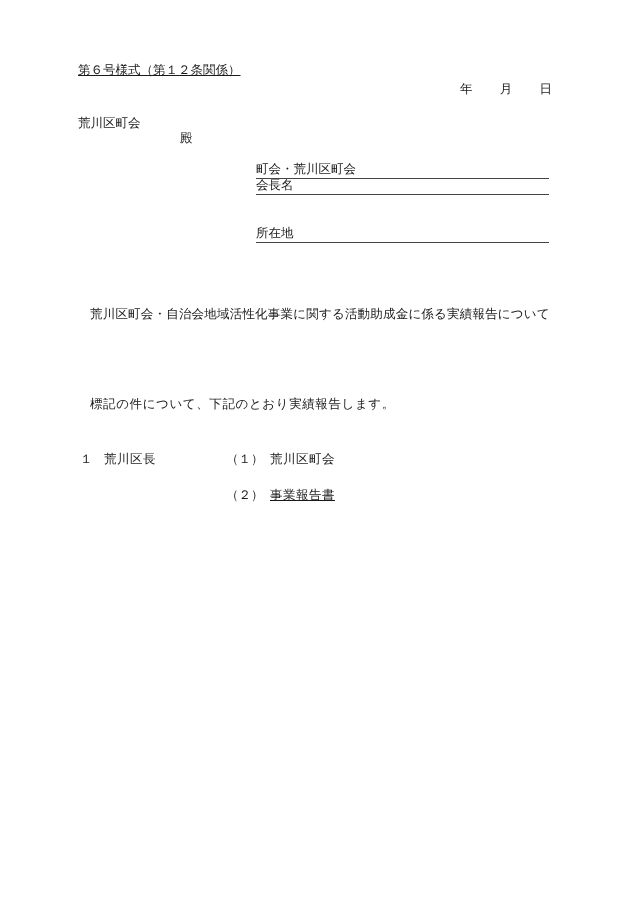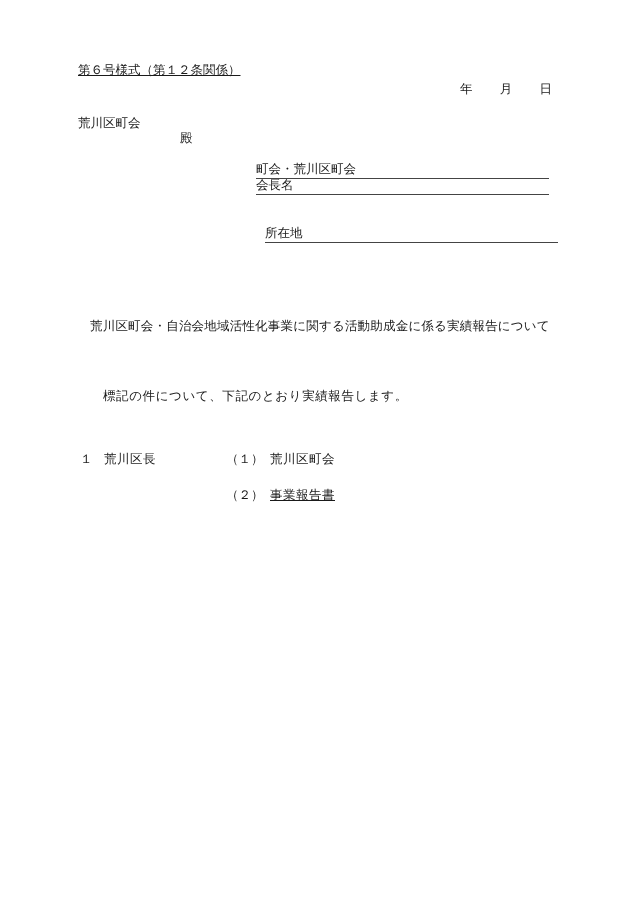--- a/index.html
+++ b/index.html
@@ -28,25 +28,25 @@
 
     .field {
       position: absolute;
       left: 256px;
       width: 293px;
       border-bottom: 1px solid #444;
       padding-bottom: 2px;
     }
     .field-town { top: 163px; }
     .field-chair { top: 179px; }
-    .field-address { top: 227px; margin-left: 9px; }
+    .field-address { top: 227px; }
 
-    .subject { left: 90px; top: 320px; letter-spacing: 0.2px; }
+    .subject { left: 90px; top: 308px; letter-spacing: 0.2px; }
 
-    .body-text { left: 90px; top: 390px; letter-spacing: 0.6px; margin-left: 13px; }
+    .body-text { left: 90px; top: 398px; letter-spacing: 0.6px; }
 
     .item-number { left: 80px; top: 453px; }
     .item-label { left: 104px; top: 453px; letter-spacing: 0.5px; }
     .doc-num-1 { left: 226px; top: 453px; }
     .doc-name-1 { left: 270px; top: 453px; letter-spacing: 0.5px; }
     .doc-num-2 { left: 226px; top: 489px; }
     .doc-name-2 { left: 270px; top: 489px; letter-spacing: 0.5px; text-decoration: underline; }
   </style>
 </head>
 <body>

